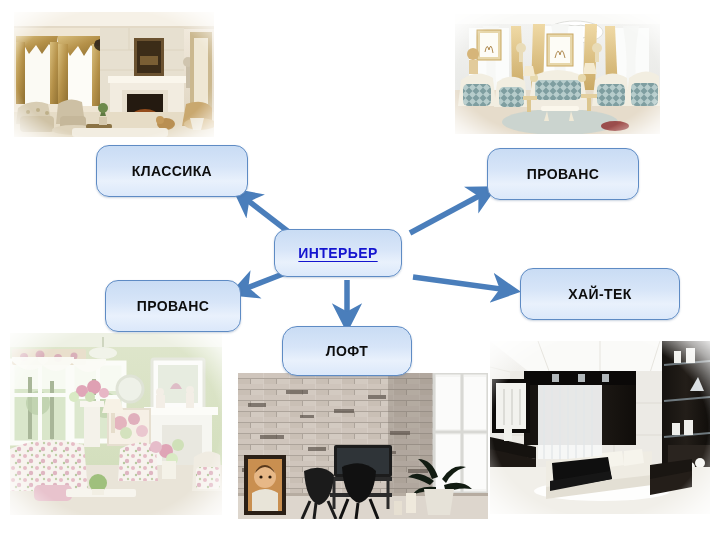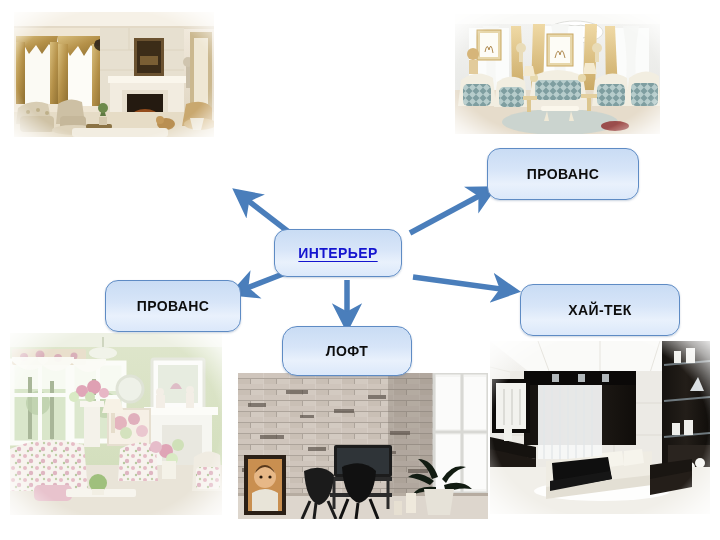--- a/index.html
+++ b/index.html
@@ -582,30 +582,33 @@
       <line x1="288" y1="272" x2="234" y2="293"></line>
       <line x1="413" y1="277" x2="515" y2="291"></line>
       <line x1="347" y1="280" x2="347" y2="327"></line>
     </g>
   </svg>
 
   <div class="node center" style="left:274px;top:229px;width:128px;height:48px;">
     <span class="lbl">ИНТЕРЬЕР</span>
   </div>
 
+  <div class="node" style="left:96px;top:145px;width:152px;height:52px;">
+    <span class="lbl">КЛАССИКА</span>
+  </div>
 
   <div class="node" style="left:487px;top:148px;width:152px;height:52px;">
     <span class="lbl">ПРОВАНС</span>
   </div>
 
   <div class="node" style="left:105px;top:280px;width:136px;height:52px;">
     <span class="lbl">ПРОВАНС</span>
   </div>
 
   <div class="node" style="left:282px;top:326px;width:130px;height:50px;border-radius:15px;">
     <span class="lbl">ЛОФТ</span>
   </div>
 
-  <div class="node" style="left:520px;top:284px;width:160px;height:52px;">
+  <div class="node" style="left:520px;top:268px;width:160px;height:52px;">
     <span class="lbl">ХАЙ-ТЕК</span>
   </div>
 
 </div>
 
 </body></html>

